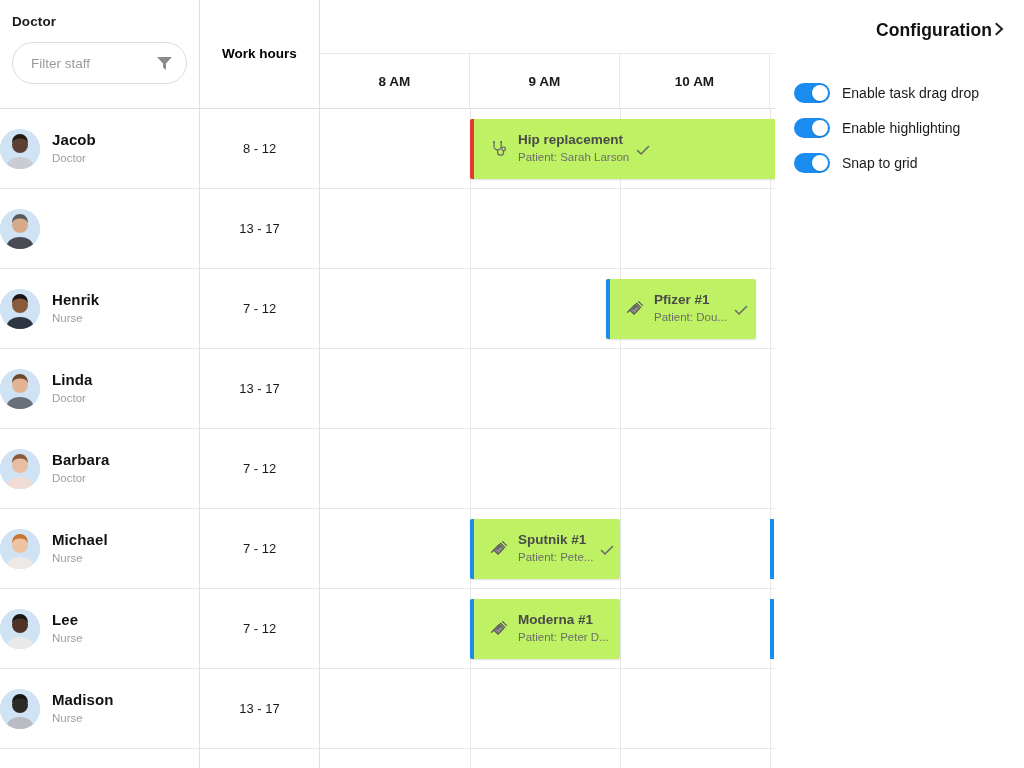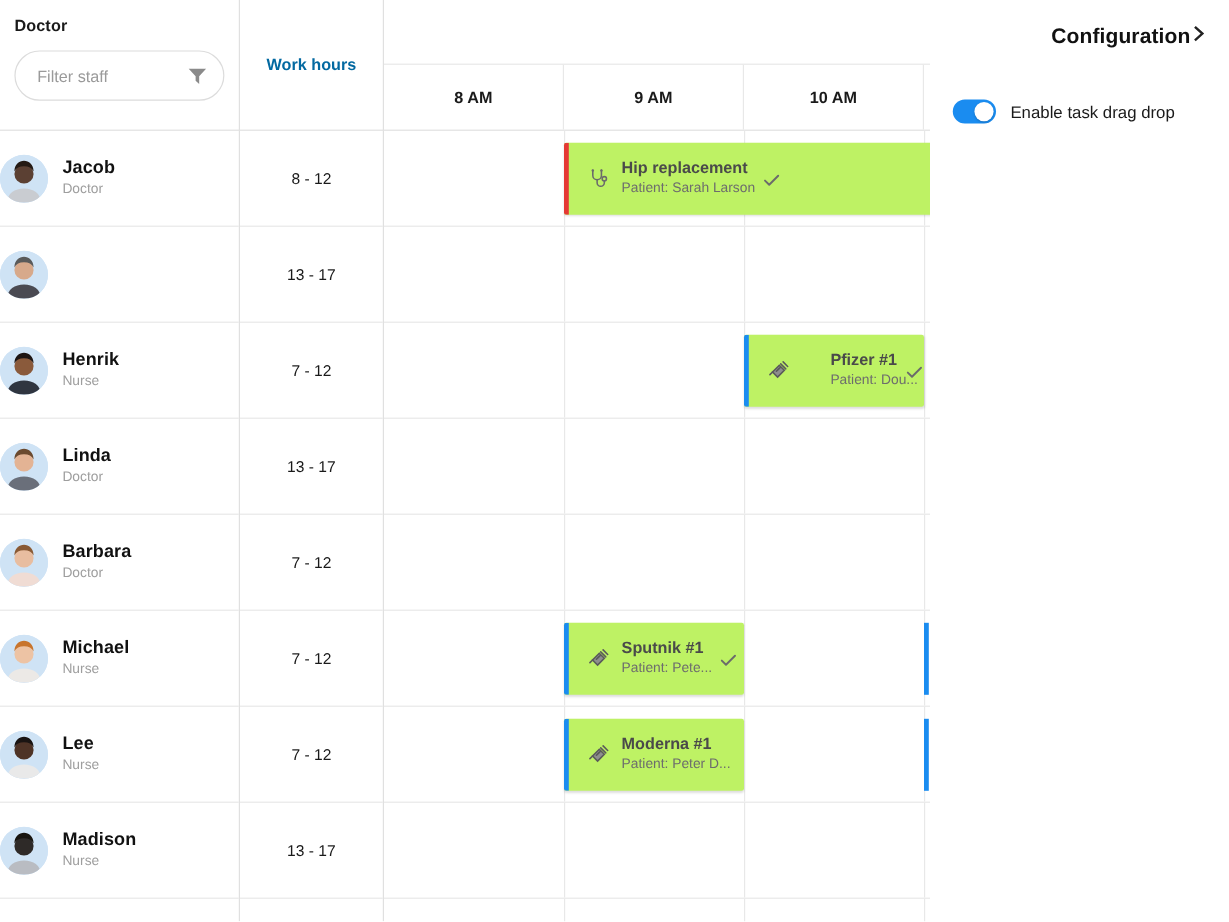--- a/index.html
+++ b/index.html
@@ -46,21 +46,21 @@
   }
   .funnel { width: 15px; height: 13px; display: block; }
 
   .hdr-work {
     position: absolute; left: 200px; top: 0;
     width: 120px; height: 109px;
     border-right: 1px solid #e0e0e0;
     border-bottom: 1px solid #e0e0e0;
     display: flex; align-items: flex-start; justify-content: center;
     padding-top: 46px;
-    font-size: 13.5px; font-weight: bold; color: #0369a1;
+    font-size: 13.5px; font-weight: bold; color: #000000;
   }
 
   
   .hdr-timeline {
     position: absolute; left: 320px; top: 0;
     width: 455px; height: 109px;
     border-bottom: 1px solid #e0e0e0;
     text-align: right;
   }
   .hdr-upper {
@@ -391,21 +391,21 @@
         </div>
         <div class="grid-row">
           <div class="vline" style="left: 150px;"></div>
           <div class="vline" style="left: 300px;"></div>
           <div class="vline" style="left: 450px;"></div>
         </div>
         <div class="grid-row">
           <div class="vline" style="left: 150px;"></div>
           <div class="vline" style="left: 300px;"></div>
           <div class="vline" style="left: 450px;"></div>
-          <div class="task" style="left: 300px; width: 150px; gap: 24px;">
+          <div class="task" style="left: 286px; width: 150px;">
             <div class="task-bar" style="background:#1a8cf0"></div>
             <div class="task-icon">
               <svg viewBox="0 0 18 18" width="18" height="18">
                 <g stroke="#5a5a5a" stroke-width="1.3" stroke-linecap="round" fill="none">
                   <path d="M10.6 3.2l4.2 4.2"></path>
                   <path d="M12.6 1.6l3.8 3.8"></path>
                   <path d="M9.4 4.4l4.2 4.2-5.6 5.6-4.2-4.2z" fill="#8e8e8e" stroke="#5a5a5a"></path>
                   <path d="M3.8 10l-2.2 2.2"></path>
                   <path d="M10.4 6l-1.6 1.6"></path>
                   <path d="M8.6 7.8l-1.6 1.6"></path>
@@ -507,16 +507,28 @@
           </svg>
       </span>
     </div>
     <div id="cfg-list">
         <div class="cfg-item">
           <div class="switch on">
             <div class="knob"></div>
           </div>
           <span class="cfg-label">Enable task drag drop</span>
         </div>
+        <div class="cfg-item">
+          <div class="switch on">
+            <div class="knob"></div>
+          </div>
+          <span class="cfg-label">Enable highlighting</span>
+        </div>
+        <div class="cfg-item">
+          <div class="switch on">
+            <div class="knob"></div>
+          </div>
+          <span class="cfg-label">Snap to grid</span>
+        </div>
       </div>
   </div>
 
 </div>
 
 </body></html>

